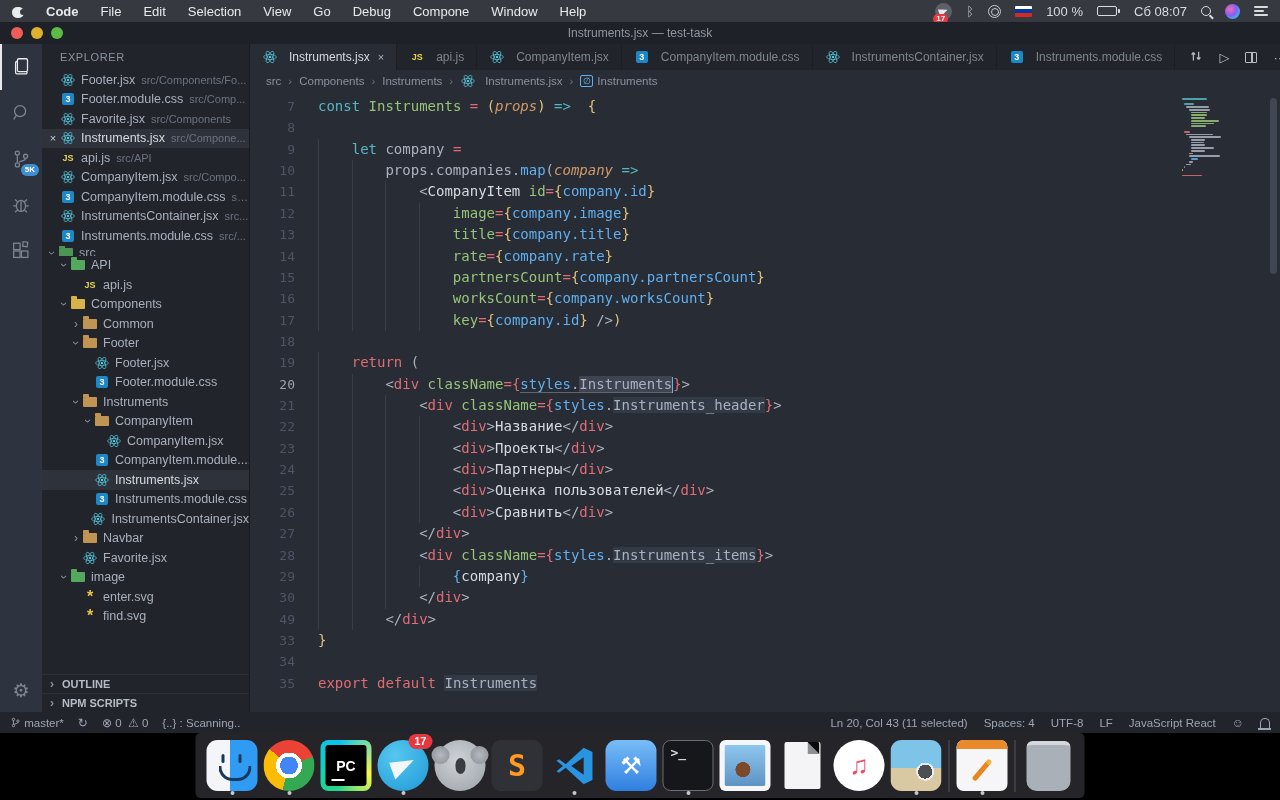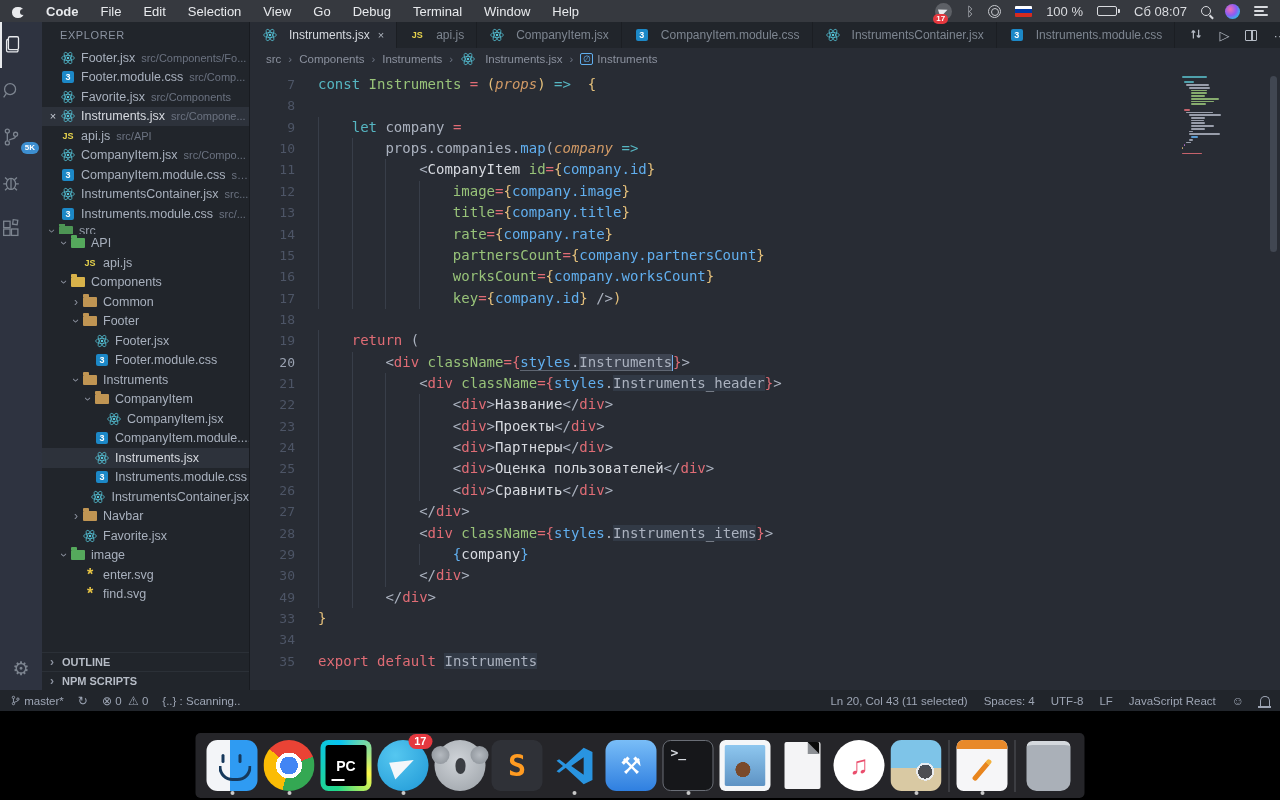--- a/index.html
+++ b/index.html
@@ -36,21 +36,21 @@
 
   
   .titlebar {height:22px;background:#1e2127;position:relative;display:flex;align-items:center;justify-content:center;color:#9097a3;font-size:12px;}
   .lights {position:absolute;left:11px;top:5px;display:flex;gap:8px;}
   .light {width:12px;height:12px;border-radius:50%;}
 
   .main {display:flex;height:668px;}
 
   
   .activitybar {width:42px;background:#2e3340;display:flex;flex-direction:column;align-items:center;flex:none;}
-  .ab-item {width:42px;height:46px;display:flex;align-items:center;justify-content:flex-start;position:relative;color:#7d8590;}
+  .ab-item {width:42px;height:46px;display:flex;align-items:center;justify-content:center;position:relative;color:#7d8590;}
   .ab-item.active {color:#e8eaed;border-left:2px solid #e8eaed;}
   .ab-item svg {width:22px;height:22px;stroke:currentColor;fill:none;stroke-width:1.4;}
   .ab-badge {position:absolute;right:3px;bottom:6px;background:#3d8fd1;color:#fff;font-size:8px;font-weight:bold;border-radius:8px;padding:2px 4px;line-height:1;}
   .ab-gear {margin-top:auto;margin-bottom:10px;font-size:19px;color:#7d8590;}
 
   
   .sidebar {width:208px;background:#21252b;flex:none;display:flex;flex-direction:column;color:#9da5b4;border-right:1px solid #181b20;overflow:hidden;}
   .sb-title {height:26px;display:flex;align-items:center;padding-left:18px;font-size:11px;letter-spacing:.6px;color:#8b93a1;}
   .sb-sec {height:20px;display:flex;align-items:center;gap:4px;padding-left:4px;font-size:11px;font-weight:bold;color:#c6cbd4;letter-spacing:.3px;}
   .chev {display:inline-block;color:#8b919e;font-size:12px;width:12px;text-align:center;transform:rotate(90deg);}
@@ -165,21 +165,21 @@
     <div class="mb-left">
       <span class="apple"></span>
       <span style="display:flex;gap:22px;" id="mb-items">
           <span class="mb-item bold">Code</span>
           <span class="mb-item">File</span>
           <span class="mb-item">Edit</span>
           <span class="mb-item">Selection</span>
           <span class="mb-item">View</span>
           <span class="mb-item">Go</span>
           <span class="mb-item">Debug</span>
-          <span class="mb-item">Terminal</span>
+          <span class="mb-item">Compone</span>
           <span class="mb-item">Window</span>
           <span class="mb-item">Help</span>
         </span>
     </div>
     <div class="mb-right">
       <span class="tg-mb">
           <span class="tg-badge">17</span>
         </span>
       <span class="bt">ᛒ</span>
       <span class="mirror"></span>
@@ -197,20 +197,28 @@
       <span class="loupe"></span>
       <span class="siri"></span>
       <span class="cc">
           <span class="l1"></span>
           <span class="l2"></span>
           <span class="l3"></span>
         </span>
     </div>
   </div>
 
+  <div class="titlebar">
+    <div class="lights">
+      <span class="light" style="background:#ee5d57"></span>
+      <span class="light" style="background:#dfb12f"></span>
+      <span class="light" style="background:#5cbb45"></span>
+    </div>
+    <span>Instruments.jsx — test-task</span>
+  </div>
 
   <div class="main">
 
     <div class="activitybar">
       <div class="ab-item active">
         <svg viewBox="0 0 24 24">
             <rect x="7" y="3" width="11" height="14" rx="1.5"></rect>
             <path d="M5 7 H4.5 A1.5 1.5 0 0 0 3 8.5 V19 A1.5 1.5 0 0 0 4.5 20.5 H14 A1.5 1.5 0 0 0 15.5 19 V18.5" transform="translate(2,-1)"></path>
           </svg>
       </div>

